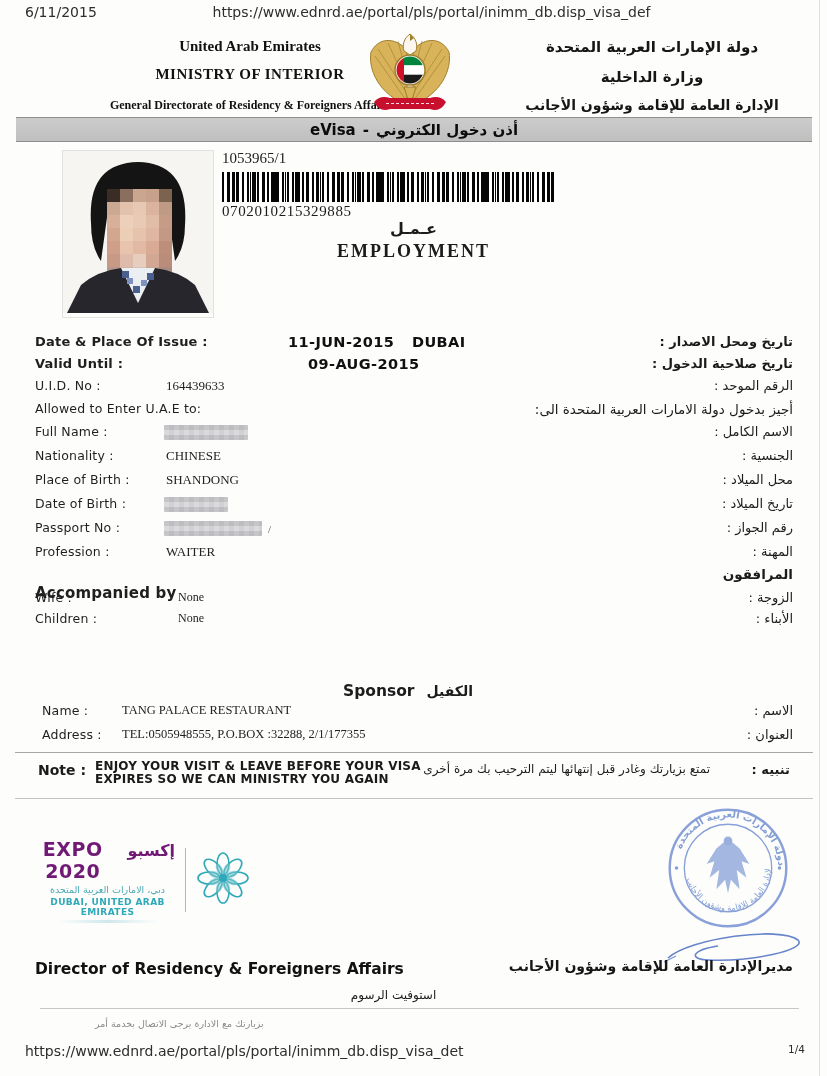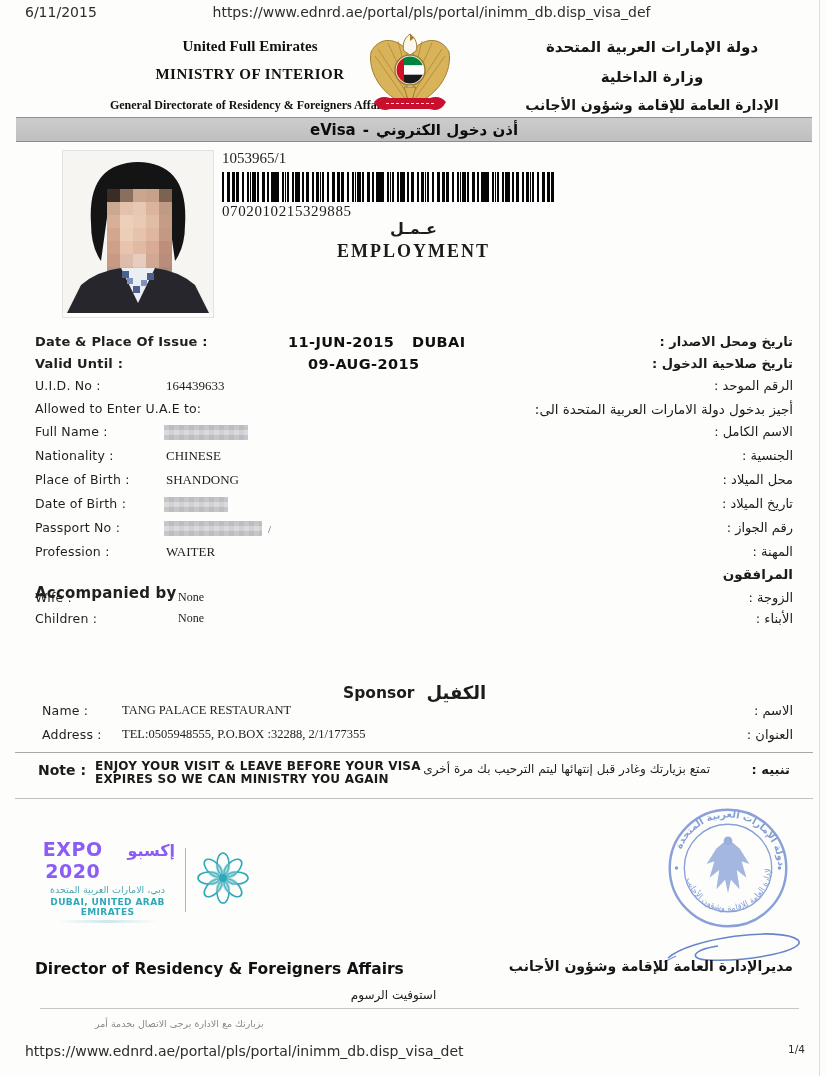--- a/index.html
+++ b/index.html
@@ -47,21 +47,21 @@
   .scan-edge{right:7px;top:0;bottom:0;width:1px;background:#dedede;}
 </style>
 </head>
 <body>
 
 <div class="page">
 
   <div class="abs meta" style="left:25px;top:4px;">6/11/2015</div>
   <div class="abs meta" style="left:50%;top:4px;transform:translateX(-50%);margin-left:18px;">https://www.ednrd.ae/portal/pls/portal/inimm_db.disp_visa_def</div>
 
-  <div class="abs hdr-en" style="top:38px;font-size:15px;">United Full Emirates</div>
+  <div class="abs hdr-en" style="top:38px;font-size:15px;">United Arab Emirates</div>
   <div class="abs hdr-en" style="top:66px;font-size:15px;letter-spacing:.5px;">MINISTRY OF INTERIOR</div>
   <div class="abs hdr-en" style="top:98px;font-size:12px;">General Directorate of Residency &amp; Foreigners Affairs</div>
 
   <div class="abs" style="left:366px;top:32px;">
     <svg width="88" height="84" viewBox="0 0 88 84">
       <path d="M41,18 C28,4 12,6 5,20 C2,38 13,62 41,73 Z" fill="#d9b35a" stroke="#a07f2c" stroke-width="1"></path>
       <path d="M47,18 C60,4 76,6 83,20 C86,38 75,62 47,73 Z" fill="#d9b35a" stroke="#a07f2c" stroke-width="1"></path>
       <g stroke="#8a6d22" stroke-width="0.8" opacity="0.6">
         <path d="M40,68 L9,24"></path>
           <path d="M40,60 L12,17"></path>
@@ -222,21 +222,21 @@
     <span class="arl">الزوجة :</span>
   </div>
   <div class="row" style="top:611px;">
     <span class="lbl">Children :</span>
     <span class="val" style="left:178px;font-size:12px;">None</span>
     <span class="arl">الأبناء :</span>
   </div>
 
   <div class="abs" style="left:343px;top:682px;display:flex;align-items:center;gap:12px;">
     <span class="b" style="font-size:15.5px;">Sponsor</span>
-    <span class="b" style="font-size:18px;" dir="rtl">الكفيل</span>
+    <span class="b" style="font-size:14px;" dir="rtl">الكفيل</span>
   </div>
   <div class="row" style="top:703px;">
     <span class="lbl" style="left:42px;">Name :</span>
     <span class="val" style="left:122px;font-size:12.5px;">TANG PALACE RESTAURANT</span>
     <span class="arl">الاسم :</span>
   </div>
   <div class="row" style="top:727px;">
     <span class="lbl" style="left:42px;">Address :</span>
     <span class="val" style="left:122px;font-size:12.5px;">TEL:0505948555, P.O.BOX :32288, 2/1/177355</span>
     <span class="arl">العنوان :</span>
@@ -247,21 +247,21 @@
   <div class="abs note-en" style="left:95px;top:760px;">
     <div>ENJOY YOUR VISIT &amp; LEAVE BEFORE YOUR VISA</div>
     <div>EXPIRES SO WE CAN MINISTRY YOU AGAIN</div>
   </div>
   <div class="abs" style="right:117px;top:762px;font-size:12px;direction:rtl;">تمتع بزيارتك وغادر قبل إنتهائها ليتم الترحيب بك مرة أخرى</div>
   <div class="abs b" style="right:37px;top:762px;font-size:13px;direction:rtl;">تنبيه :</div>
   <div class="noteline" style="left:15px;right:14px;top:798px;border-top-color:#c2c2c2;"></div>
 
   <div class="abs expo-wrap">
     <div class="expo-text">
-      <div style="display:flex;justify-content:center;align-items:baseline;gap:22px;color:#8b5cf6;">
+      <div style="display:flex;justify-content:center;align-items:baseline;gap:22px;color:#701a75;">
         <span class="b" style="font-size:19px;letter-spacing:.5px;">EXPO 2020</span>
         <span class="b" style="font-size:16px;" dir="rtl">إكسبو</span>
       </div>
       <div style="font-size:9.5px;color:#4aa9b4;margin-top:2px;" dir="rtl">دبي، الامارات العربية المتحدة</div>
       <div style="font-size:9px;color:#2fa9b8;letter-spacing:.4px;margin-top:2px;font-weight:bold;">DUBAI, UNITED ARAB EMIRATES</div>
       <div style="height:3px;margin:3px 18px 0;background:linear-gradient(90deg,transparent,#cfe8ec,transparent);"></div>
     </div>
     <div class="expo-div"></div>
     <div>
       <svg width="54" height="54" viewBox="0 0 54 54">

